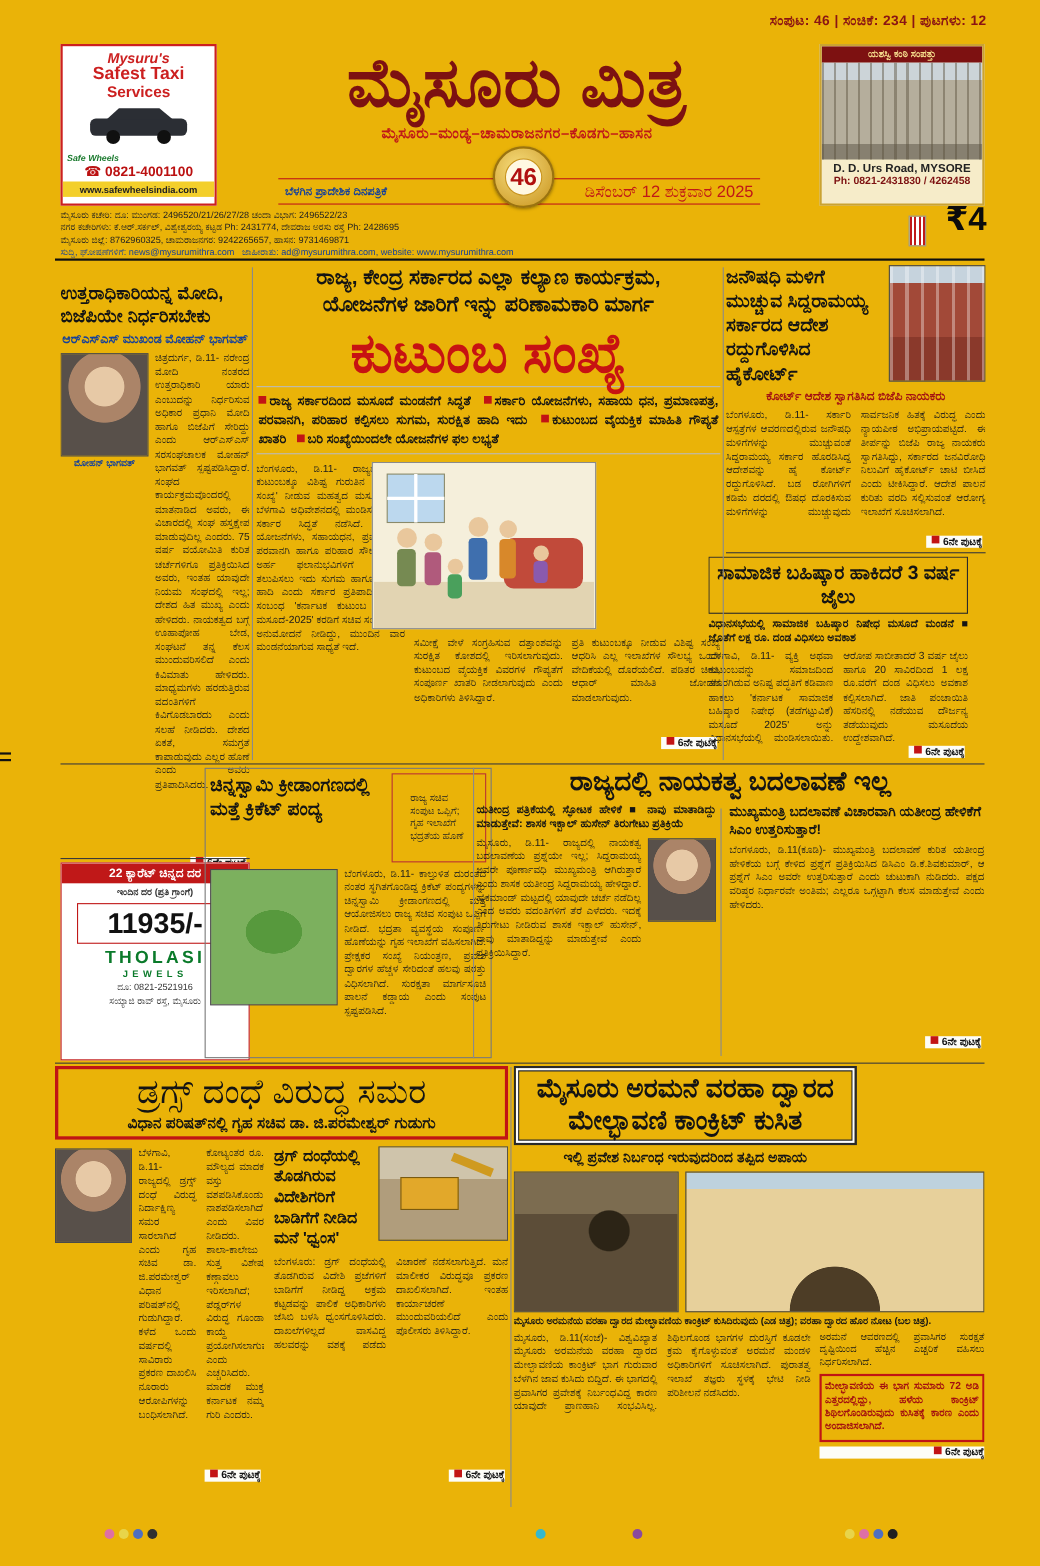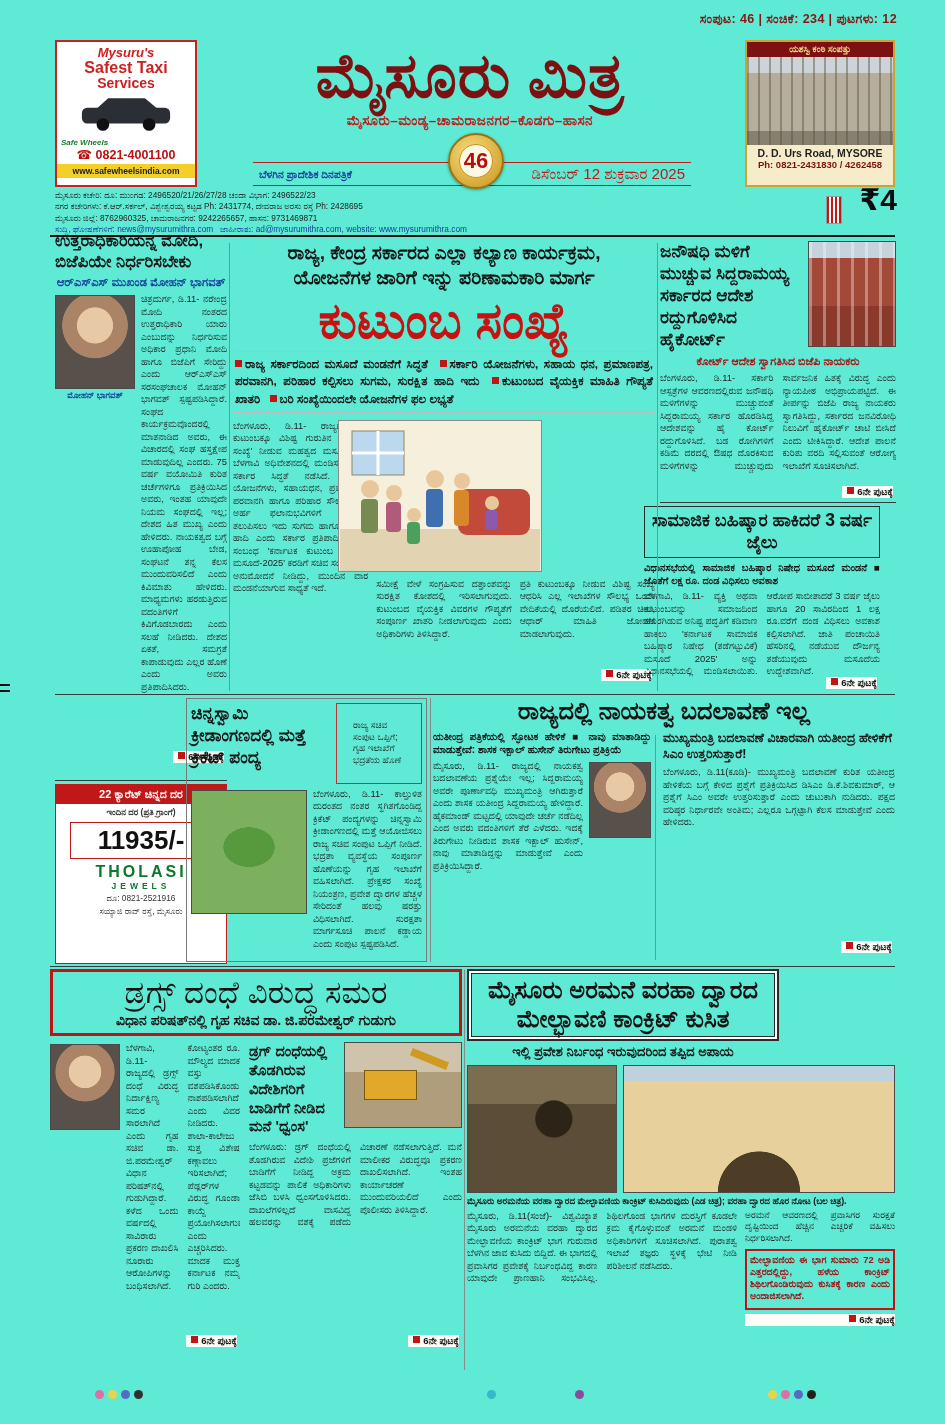--- a/index.html
+++ b/index.html
@@ -1,17 +1,17 @@
 <!DOCTYPE html>
 <html><head>
 <meta charset="utf-8">
 <style>
 *{margin:0;padding:0;box-sizing:border-box}
 html,body{background:#e6e6e2}
-.page{position:relative;width:945px;height:1424px;margin:0 auto;background:#5eead4;
+.page{position:relative;width:945px;height:1424px;margin:0 auto;background:#eab308;
   font-family:"Liberation Sans","DejaVu Sans",sans-serif;color:#141414;overflow:hidden}
 .abs{position:absolute}
 .hr{position:absolute;border-top:1px solid #3a3a3a}
 .vr{position:absolute;border-left:1px solid #8a8a8a}
 .body-txt{font-size:9.4px;line-height:1.33;text-align:justify;color:#1c1c1c;overflow:hidden}
 .photo{border:1px solid #4a4a4a;position:relative;overflow:hidden;background:#b7b0a4}
 .cap{font-size:8.5px;font-weight:bold;color:#15409a;text-align:center;line-height:1.2;padding-top:1px}
 .sq{display:inline-block;width:7px;height:7px;background:#c21414;margin:0 3px 0 0;vertical-align:1px}
 .endmark{position:absolute;right:3px;bottom:1px;font-size:9.5px;font-weight:bold;background:#fdfdf8;padding-left:5px;white-space:nowrap}
 .f-left{float:left;margin:2px 6px 2px 0}
@@ -39,21 +39,21 @@
 .jewel-img{width:100%;height:88px;border-bottom:1px solid #9a8a5a}
 .jewel .addr{font-size:10.5px;font-weight:bold;color:#222;margin-top:2px}
 .jewel .ph{font-size:9.5px;font-weight:bold;color:#7d1111}
 .contact{left:55px;top:190px;width:630px;font-size:8.3px;line-height:1.38;color:#222}
 .contact .em{color:#15409a}
 .pstripes{left:826px;top:196px;width:16px;height:28px;background:repeating-linear-gradient(90deg,#c01818 0 2px,#fff 2px 4px);border:1px solid #999}
 .price{left:845px;top:182px;width:52px;font-size:30px;font-weight:bold;text-align:right;color:#0c0c0c}
 .hr-head{left:50px;top:235px;width:845px;border-top:2.5px solid #0f0f0f}
 
 
-.story-left{left:55px;top:230px;width:172px;height:534px;overflow:hidden}
+.story-left{left:55px;top:257px;width:172px;height:534px;overflow:hidden}
 .story-left h2{font-size:16.5px;line-height:1.28;font-weight:bold}
 .story-left .sub{font-size:11.5px;font-weight:bold;color:#15409a;text-align:center;margin:4px 0}
 .hr-goldtop{left:55px;top:780px;width:172px}
 .gold-ad{left:55px;top:784px;width:172px;height:180px;border:1.5px solid #c01818;text-align:center;background:#fff;overflow:hidden}
 .gold-ad .gh{background:#c01818;color:#fff;font-size:11px;font-weight:bold;padding:3px 0}
 .gold-ad .gs{font-size:8.5px;margin-top:3px;color:#333;font-weight:bold}
 .gold-ad .gp{font-size:26px;font-weight:bold;border:1.5px solid #c01818;margin:4px 14px;padding:2px 0;color:#111}
 .gold-ad .gb{font-size:16px;font-weight:bold;color:#0a7a2a;letter-spacing:3px;margin-top:2px}
 .gold-ad .gb2{font-size:8.5px;font-weight:bold;color:#0a7a2a;letter-spacing:4px}
 .gold-ad .gl{font-size:8.3px;color:#333;margin-top:2px}
@@ -74,21 +74,21 @@
 .story-court h2{font-size:17px;line-height:1.3;font-weight:bold}
 .story-court .sub{font-size:11px;font-weight:bold;color:#a31212;text-align:center;margin:4px 0}
 .cols2{columns:2;column-gap:9px}
 .hr-rc{left:660px;top:502px;width:236px}
 .story-boycott{left:644px;top:506px;width:236px;height:184px;overflow:hidden}
 .boy-head{border:1.5px solid #2a2a2a;padding:3px 4px;font-size:17.5px;font-weight:bold;text-align:center;line-height:1.25}
 .story-boycott .sub{font-size:9.8px;font-weight:bold;margin:3px 0;text-align:justify;line-height:1.35}
 .hr-mid{left:55px;top:694px;width:840px}
 
 
-.story-stadium{left:186px;top:698px;width:241px;height:264px;border:1px solid #7a7a7a;padding:4px;overflow:hidden}
+.story-stadium{left:186px;top:698px;width:261px;height:264px;border:1px solid #7a7a7a;padding:4px;overflow:hidden}
 .stad-row{display:flex;gap:6px}
 .story-stadium h2{flex:1;font-size:17px;line-height:1.28;font-weight:bold}
 .stad-sub{width:86px;border:1px solid #b33;color:#222;font-size:9px;font-weight:normal;padding:16px;line-height:1.3}
 .stad-body{position:relative;margin-top:4px;height:188px}
 .stadium-img{background:
  radial-gradient(ellipse 36% 26% at 50% 46%,#57993d 0 62%,#7cb05e 63% 100%),
  radial-gradient(ellipse 62% 46% at 50% 46%,#eceae2 0 68%,#c6c6bc 69% 100%),
  linear-gradient(135deg,#95a086,#66715c)}
 
 

